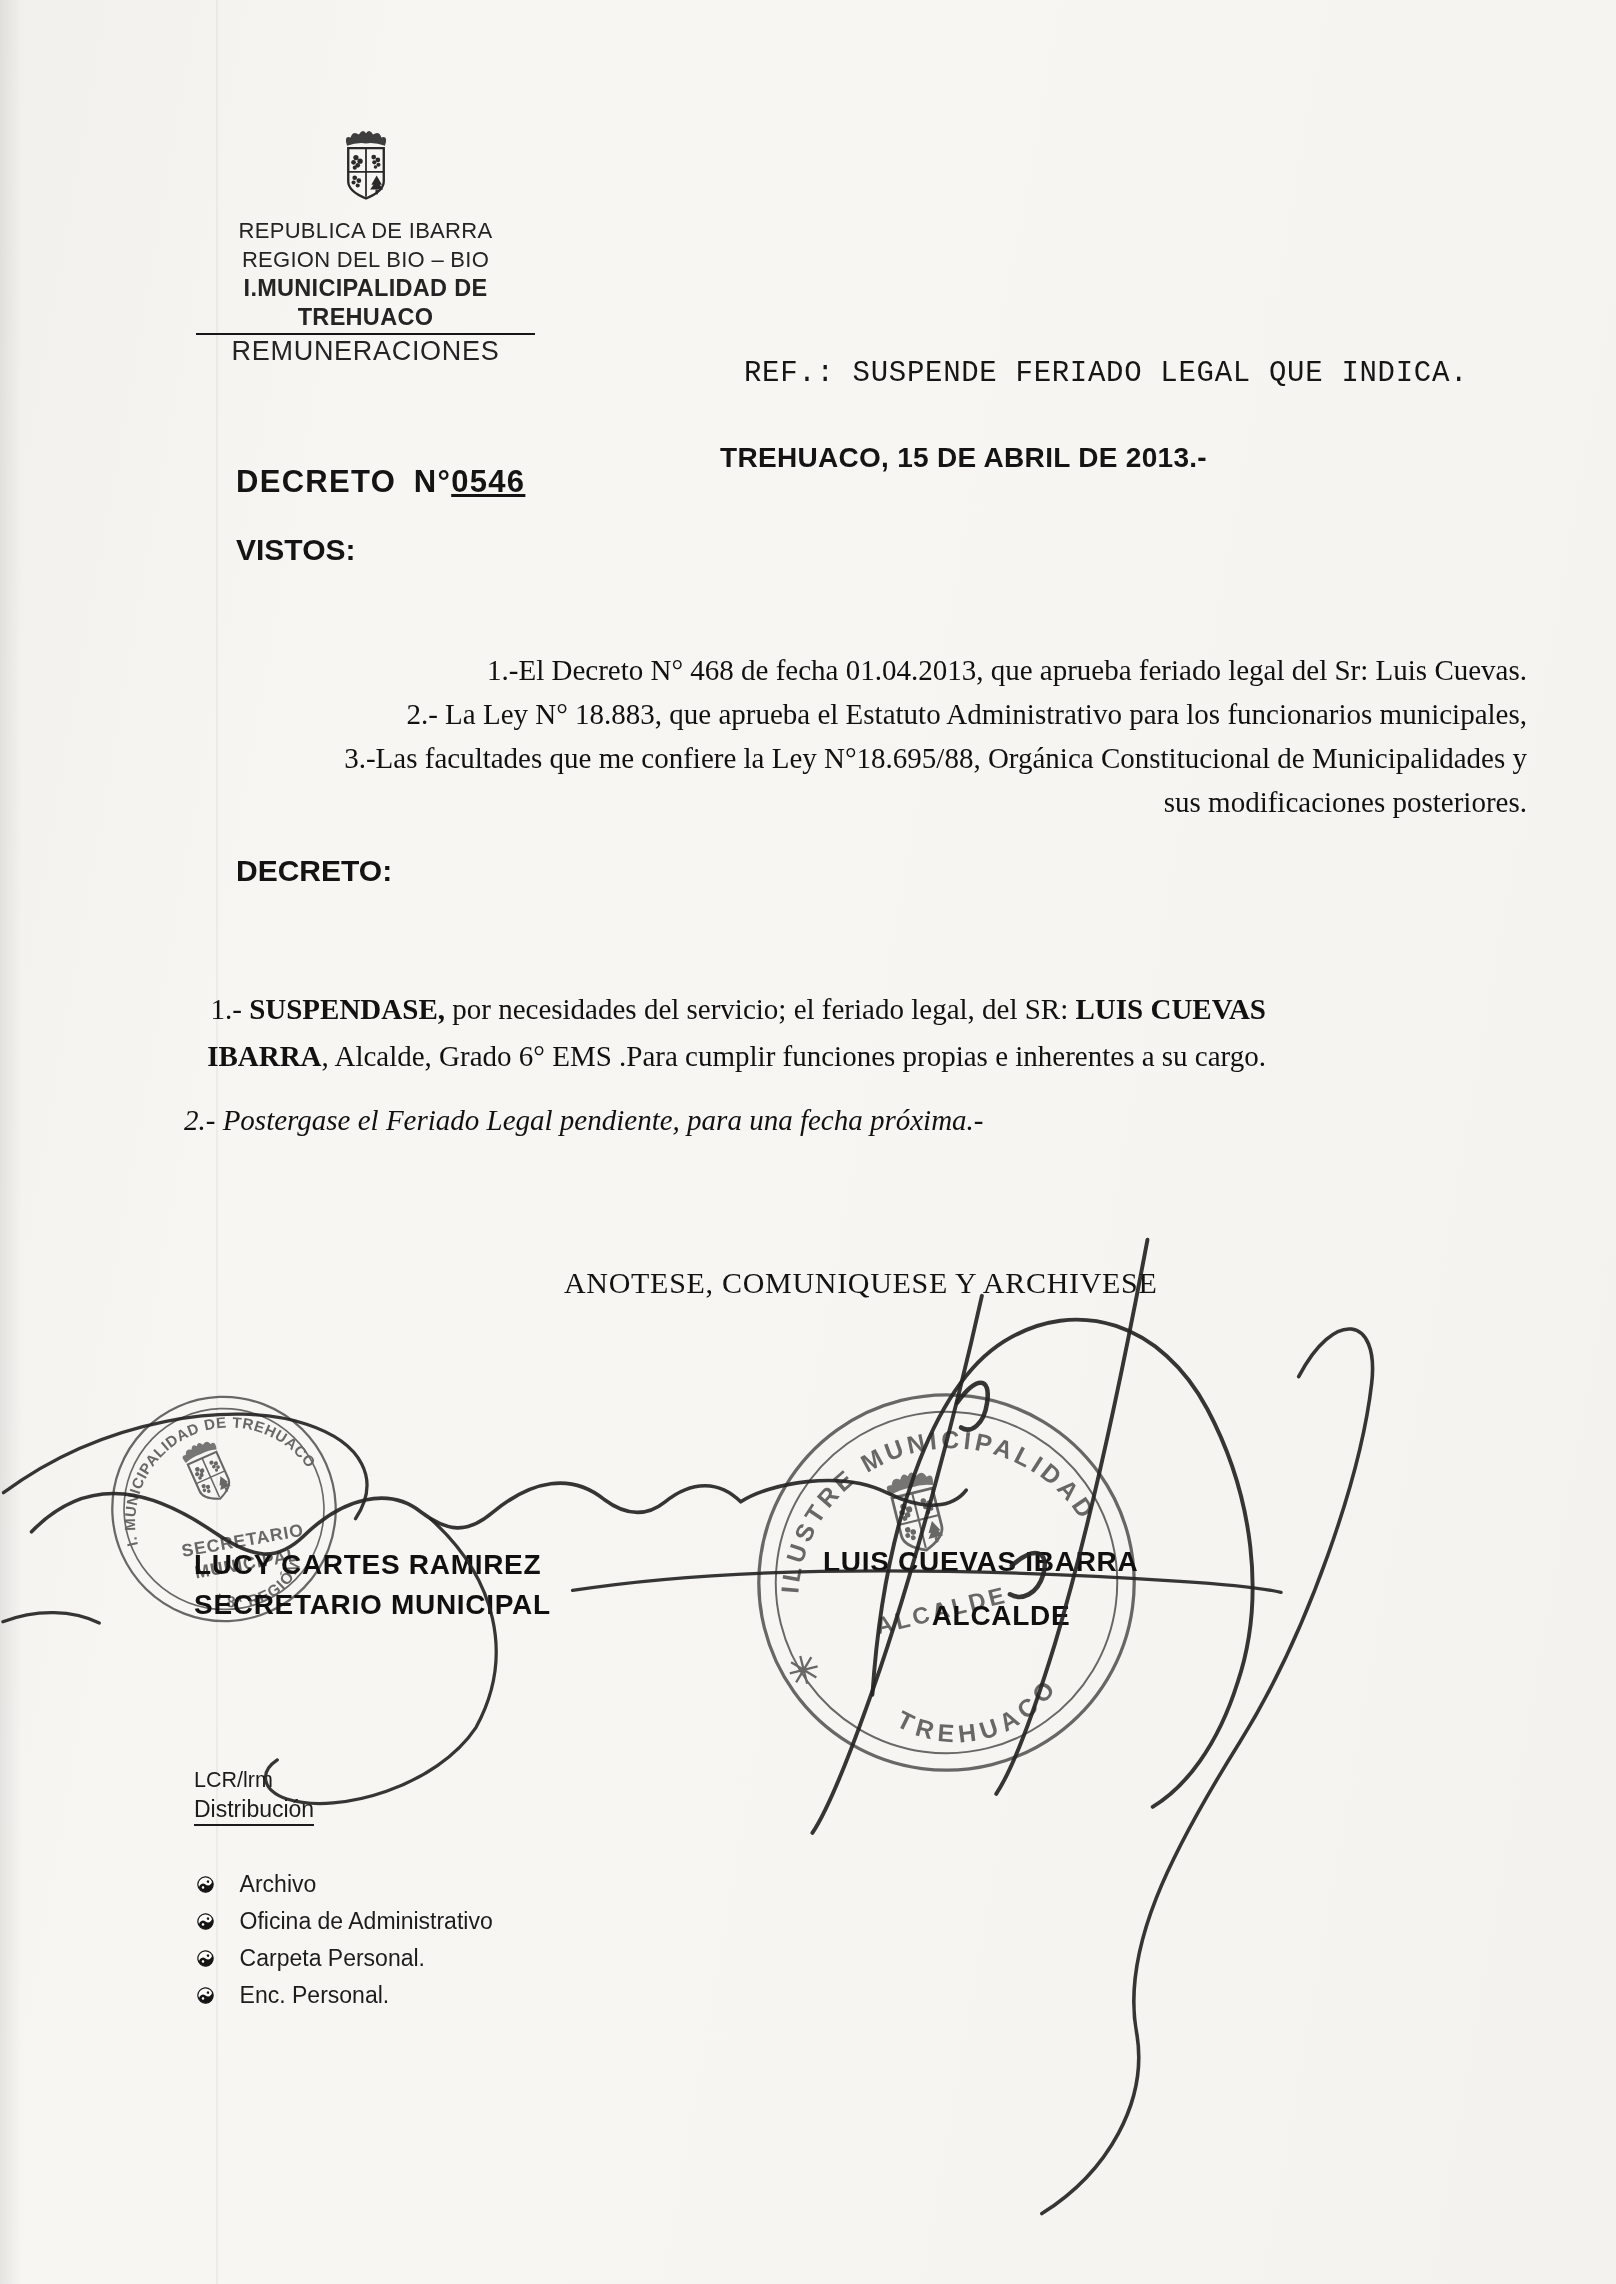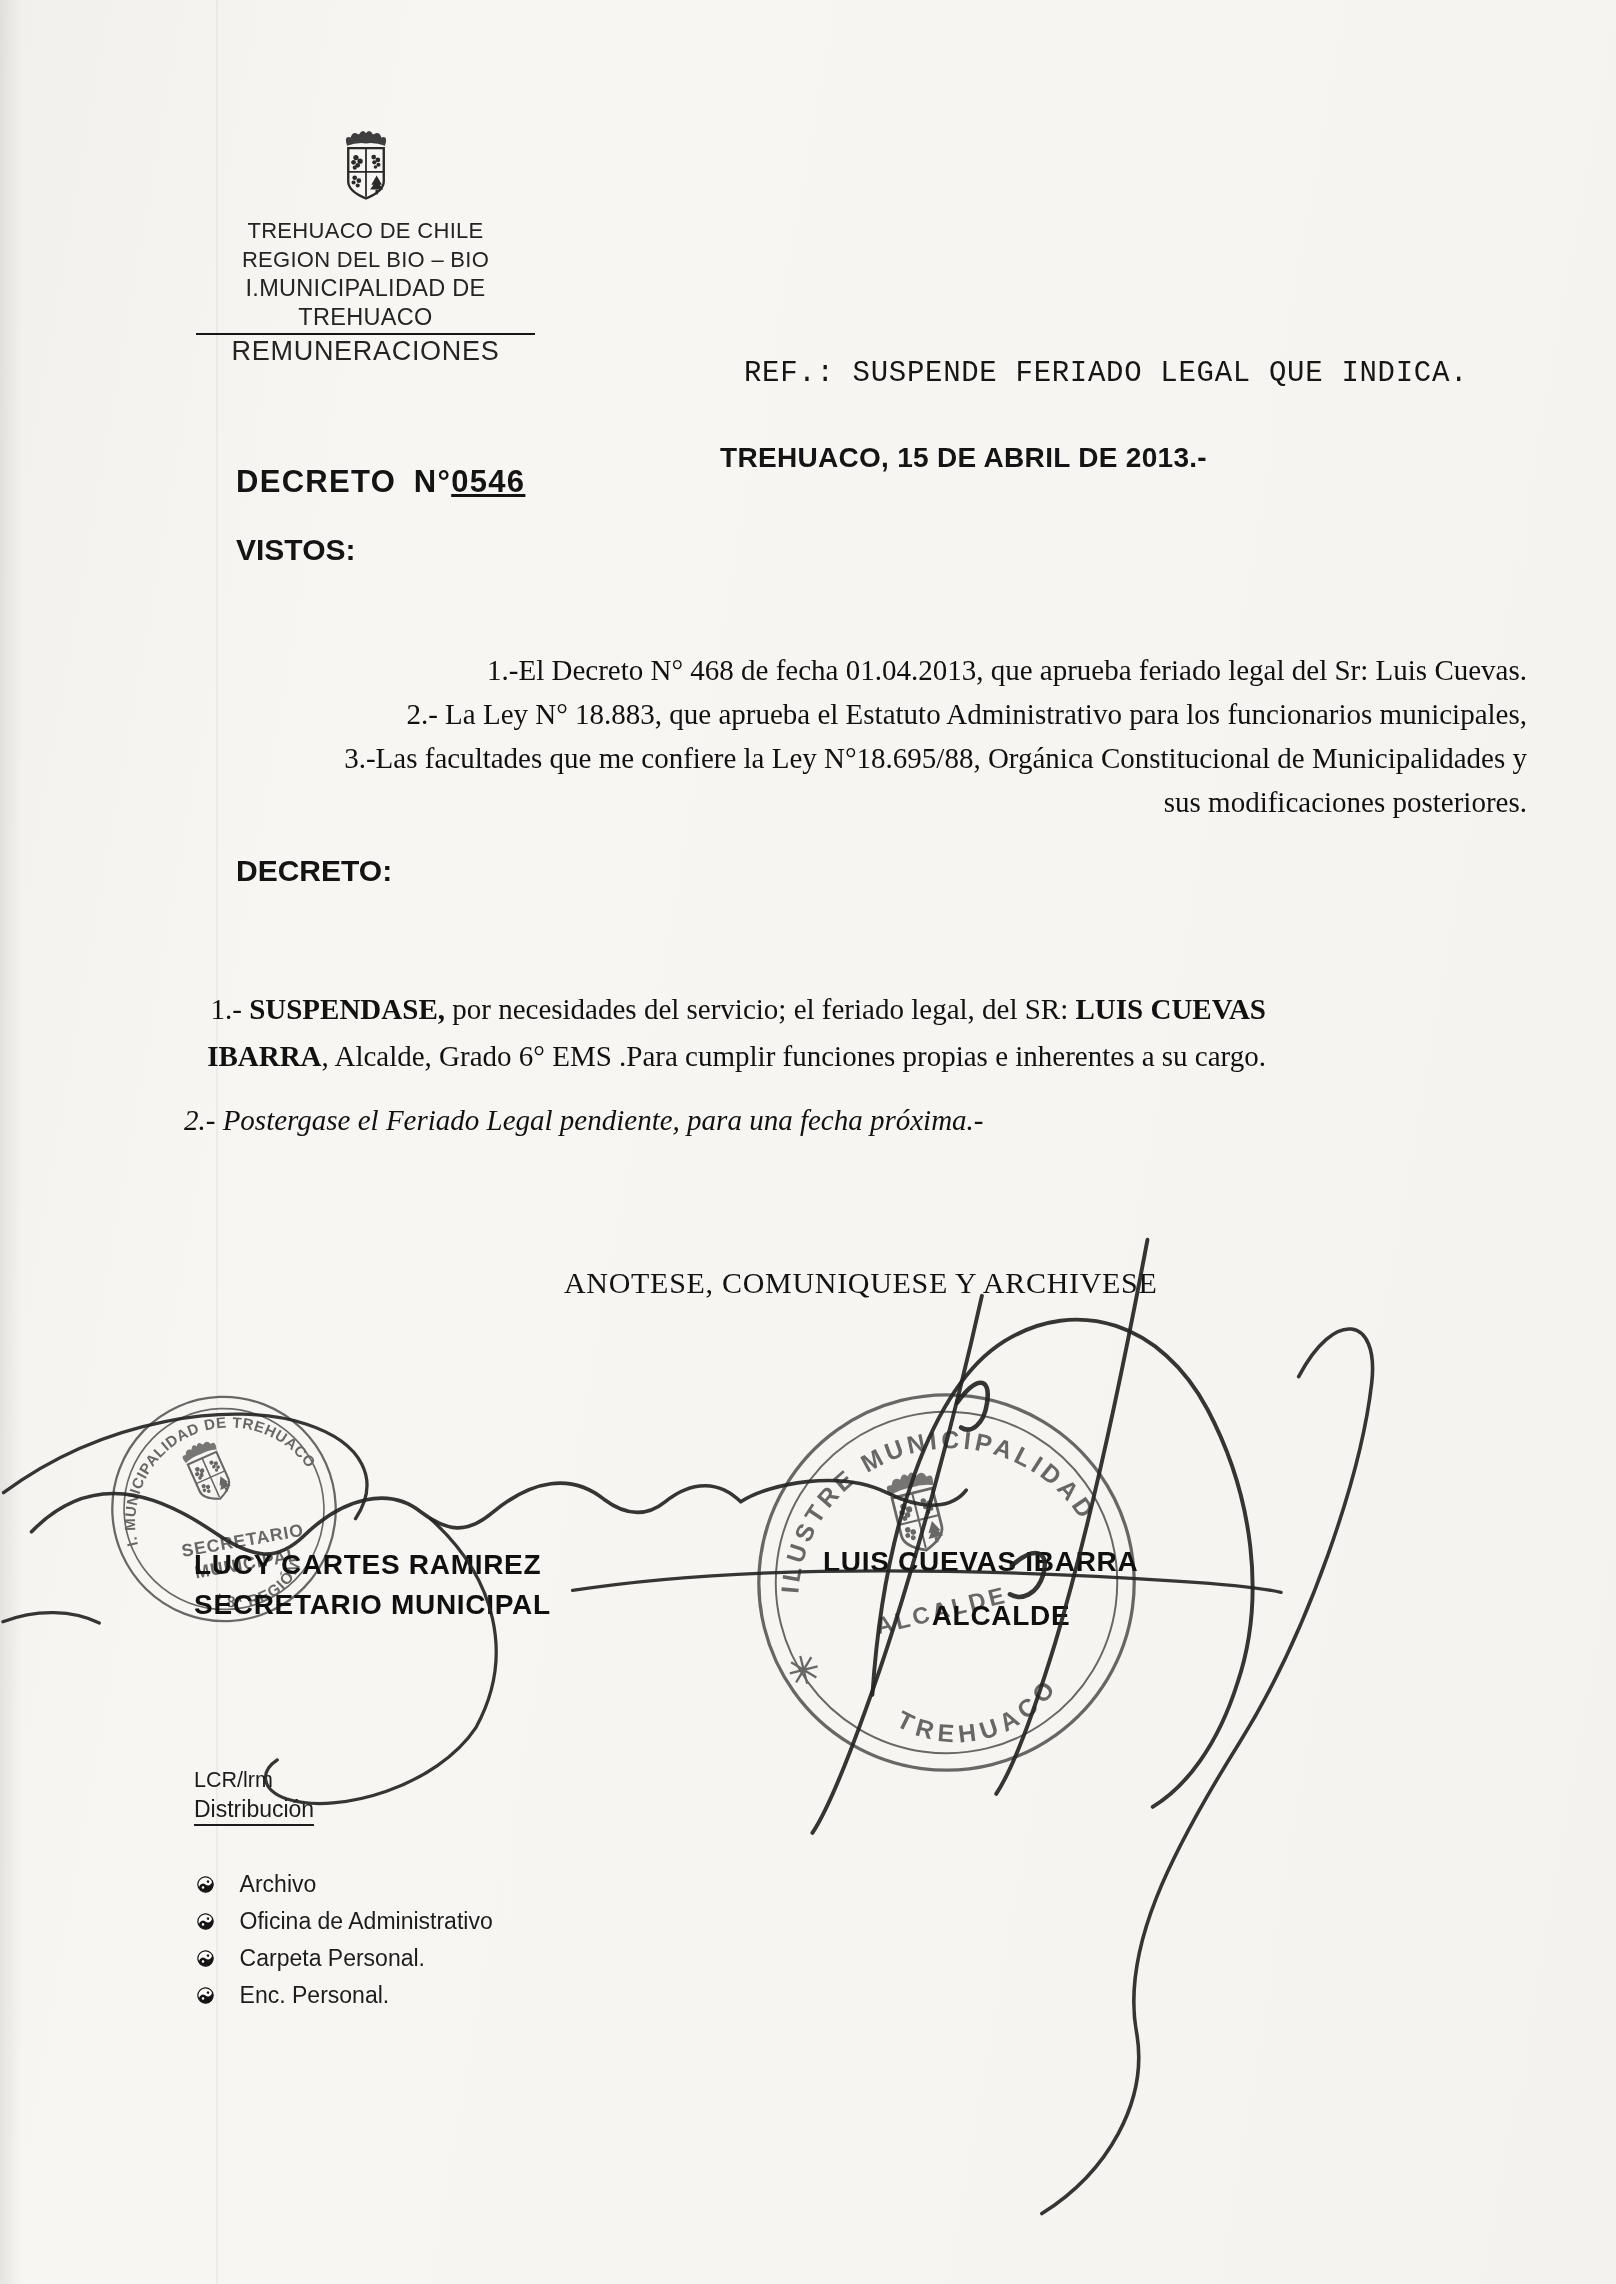--- a/index.html
+++ b/index.html
@@ -18,21 +18,21 @@
   .mono{font-family:"Liberation Mono", monospace;}
   .b{font-weight:bold;}
 
   .crease{position:absolute;top:0;bottom:0;width:2px;background:rgba(60,60,55,0.05);}
   .edge-shade{position:absolute;left:0;top:0;bottom:0;width:22px;
     background:linear-gradient(90deg,rgba(0,0,0,0.07),rgba(0,0,0,0));}
 
   
   .header-block{left:196px;top:128px;width:339px;text-align:center;line-height:29px;font-size:22px;letter-spacing:0.3px;color:#242424;}
   .header-emblem{display:inline-block;margin-bottom:3.9px;color:#2a2a2a;}
-  .hl3{font-weight:normal;font-size:23.5px;display:inline-block;border-bottom:2.6px solid #161616;padding-bottom:0.7px;}
+  .hl3{font-weight:bold;font-size:23.5px;display:inline-block;border-bottom:2.6px solid #161616;padding-bottom:0.7px;}
   .hl4{font-size:27px;letter-spacing:0.7px;margin-top:2px;}
 
   .ref-line{left:744px;top:349px;font-size:29px;letter-spacing:0.7px;color:#161616;margin-top:8px;}
   .dateline{left:704px;top:442px;font-size:28px;font-weight:bold;letter-spacing:0.3px;color:#141414;margin-left:16px;}
 
   .decree-title{left:236px;top:464px;font-size:31px;font-weight:bold;letter-spacing:1.3px;word-spacing:7.8px;color:#141414;}
   .decree-number{text-decoration:underline;}
   .section-label{font-size:30px;font-weight:bold;color:#141414;}
   .vistos-label{left:236px;top:533px;}
   .resolution-label{left:236px;top:854px;}
@@ -110,21 +110,21 @@
 
 <div class="page">
 
   <div class="edge-shade"></div>
   <div class="crease" style="left:216px;"></div>
 
   <div class="abs header-block">
     <svg class="header-emblem" width="60" height="77" viewBox="0 0 100 130">
       <use href="#emblem-sym"></use>
     </svg>
-    <div>TREHUACO DE CHILE</div>
+    <div>REPUBLICA DE IBARRA</div>
     <div>REGION DEL BIO – BIO</div>
     <div><span class="hl3">I.MUNICIPALIDAD DE TREHUACO</span></div>
     <div class="hl4">REMUNERACIONES</div>
   </div>
 
   <div class="abs ref-line mono">REF.: SUSPENDE FERIADO LEGAL QUE INDICA.</div>
   <div class="abs dateline">TREHUACO,  15 DE ABRIL DE 2013.-</div>
 
   <div class="abs decree-title">
     <span>DECRETO N°</span><span class="decree-number">0546</span>

